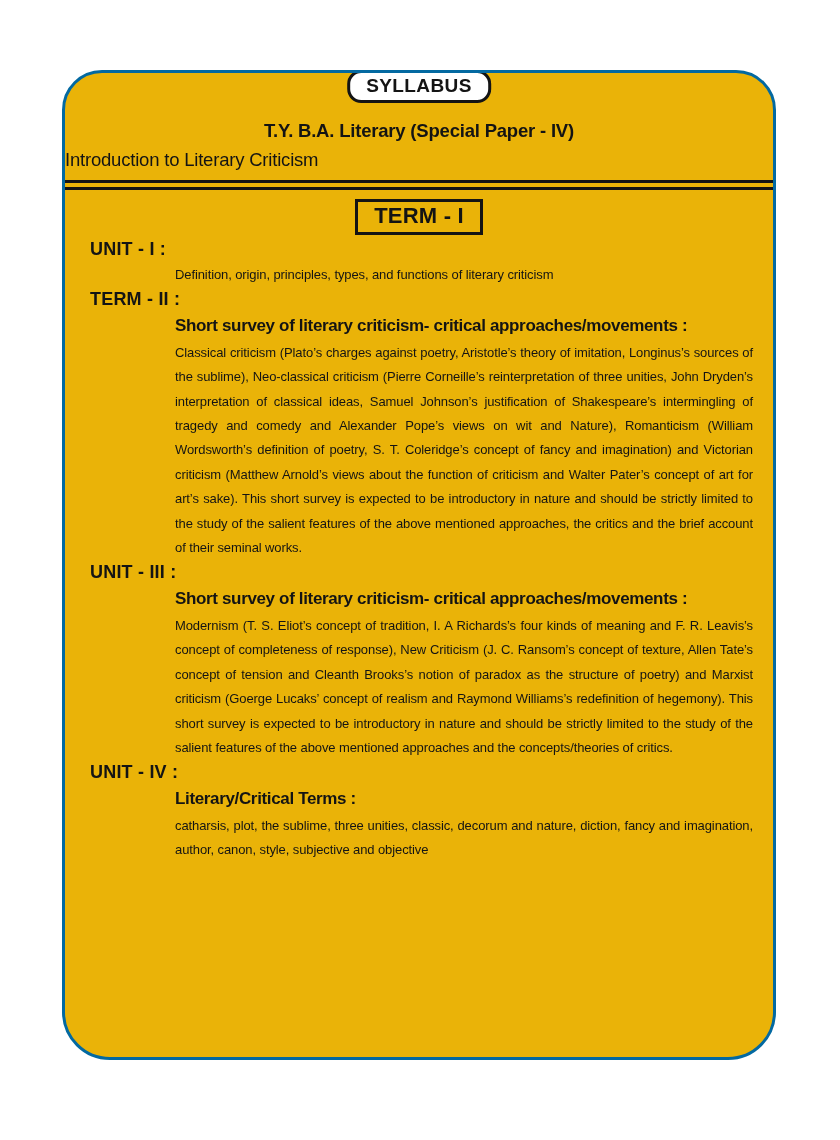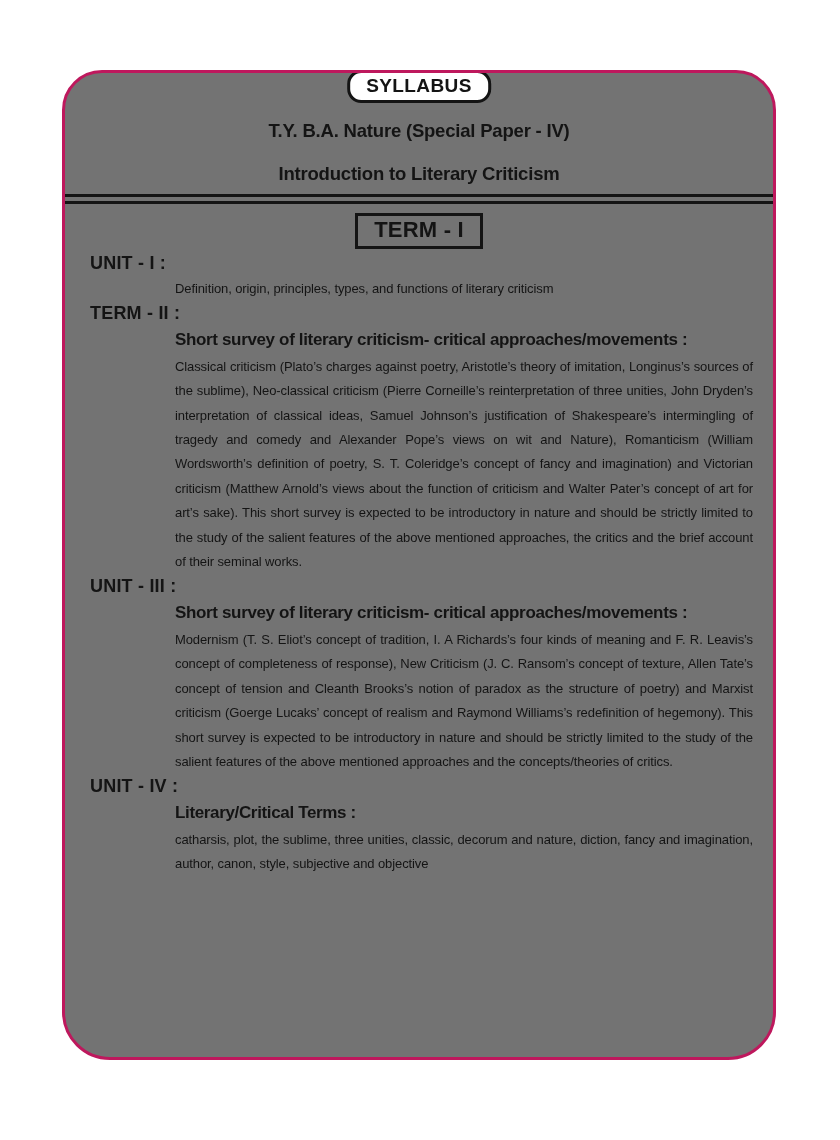--- a/index.html
+++ b/index.html
@@ -15,23 +15,23 @@
     color: #141414;
     -webkit-font-smoothing: antialiased;
   }
   .frame {
     position: absolute;
     left: 62px;
     top: 70px;
     width: 714px;
     height: 990px;
     box-sizing: border-box;
-    border: 3px solid #be185d;
+    border: 3px solid #0369a1;
     border-radius: 40px 40px 48px 48px;
-    background: #737373;
+    background: #eab308;
     overflow: hidden;
   }
   .badge {
     position: absolute;
     top: -3px;
     left: 50%;
     transform: translateX(-50%);
     background: #ffffff;
     border: 3px solid #141414;
     border-radius: 14px;
@@ -43,25 +43,25 @@
   }
   .title {
     text-align: center;
     font-weight: bold;
     font-size: 18.5px;
     letter-spacing: -0.2px;
     margin-top: 46px;
     line-height: 23px;
   }
   .subtitle {
-    text-align: center;
-    font-weight: bold;
+    text-align: left;
+    font-weight: normal;
     font-size: 18.5px;
     letter-spacing: -0.2px;
-    margin-top: 20px;
+    margin-top: 6px;
     line-height: 23px;
   }
   .double-rule {
     margin-top: 9px;
     height: 4px;
     border-top: 3px solid #141414;
     border-bottom: 3px solid #141414;
   }
   .term-box {
     width: fit-content;
@@ -101,21 +101,21 @@
     text-align: justify;
   }
 </style>
 </head>
 <body>
 
 <div class="frame">
 
   <div class="badge">SYLLABUS</div>
 
-  <div class="title">T.Y. B.A. Nature (Special Paper - IV)</div>
+  <div class="title">T.Y. B.A. Literary (Special Paper - IV)</div>
 
   <div class="subtitle">Introduction to Literary Criticism</div>
 
   <div class="double-rule"></div>
 
   <div class="term-box">TERM - I</div>
 
   <div class="units">
 
     <div>

